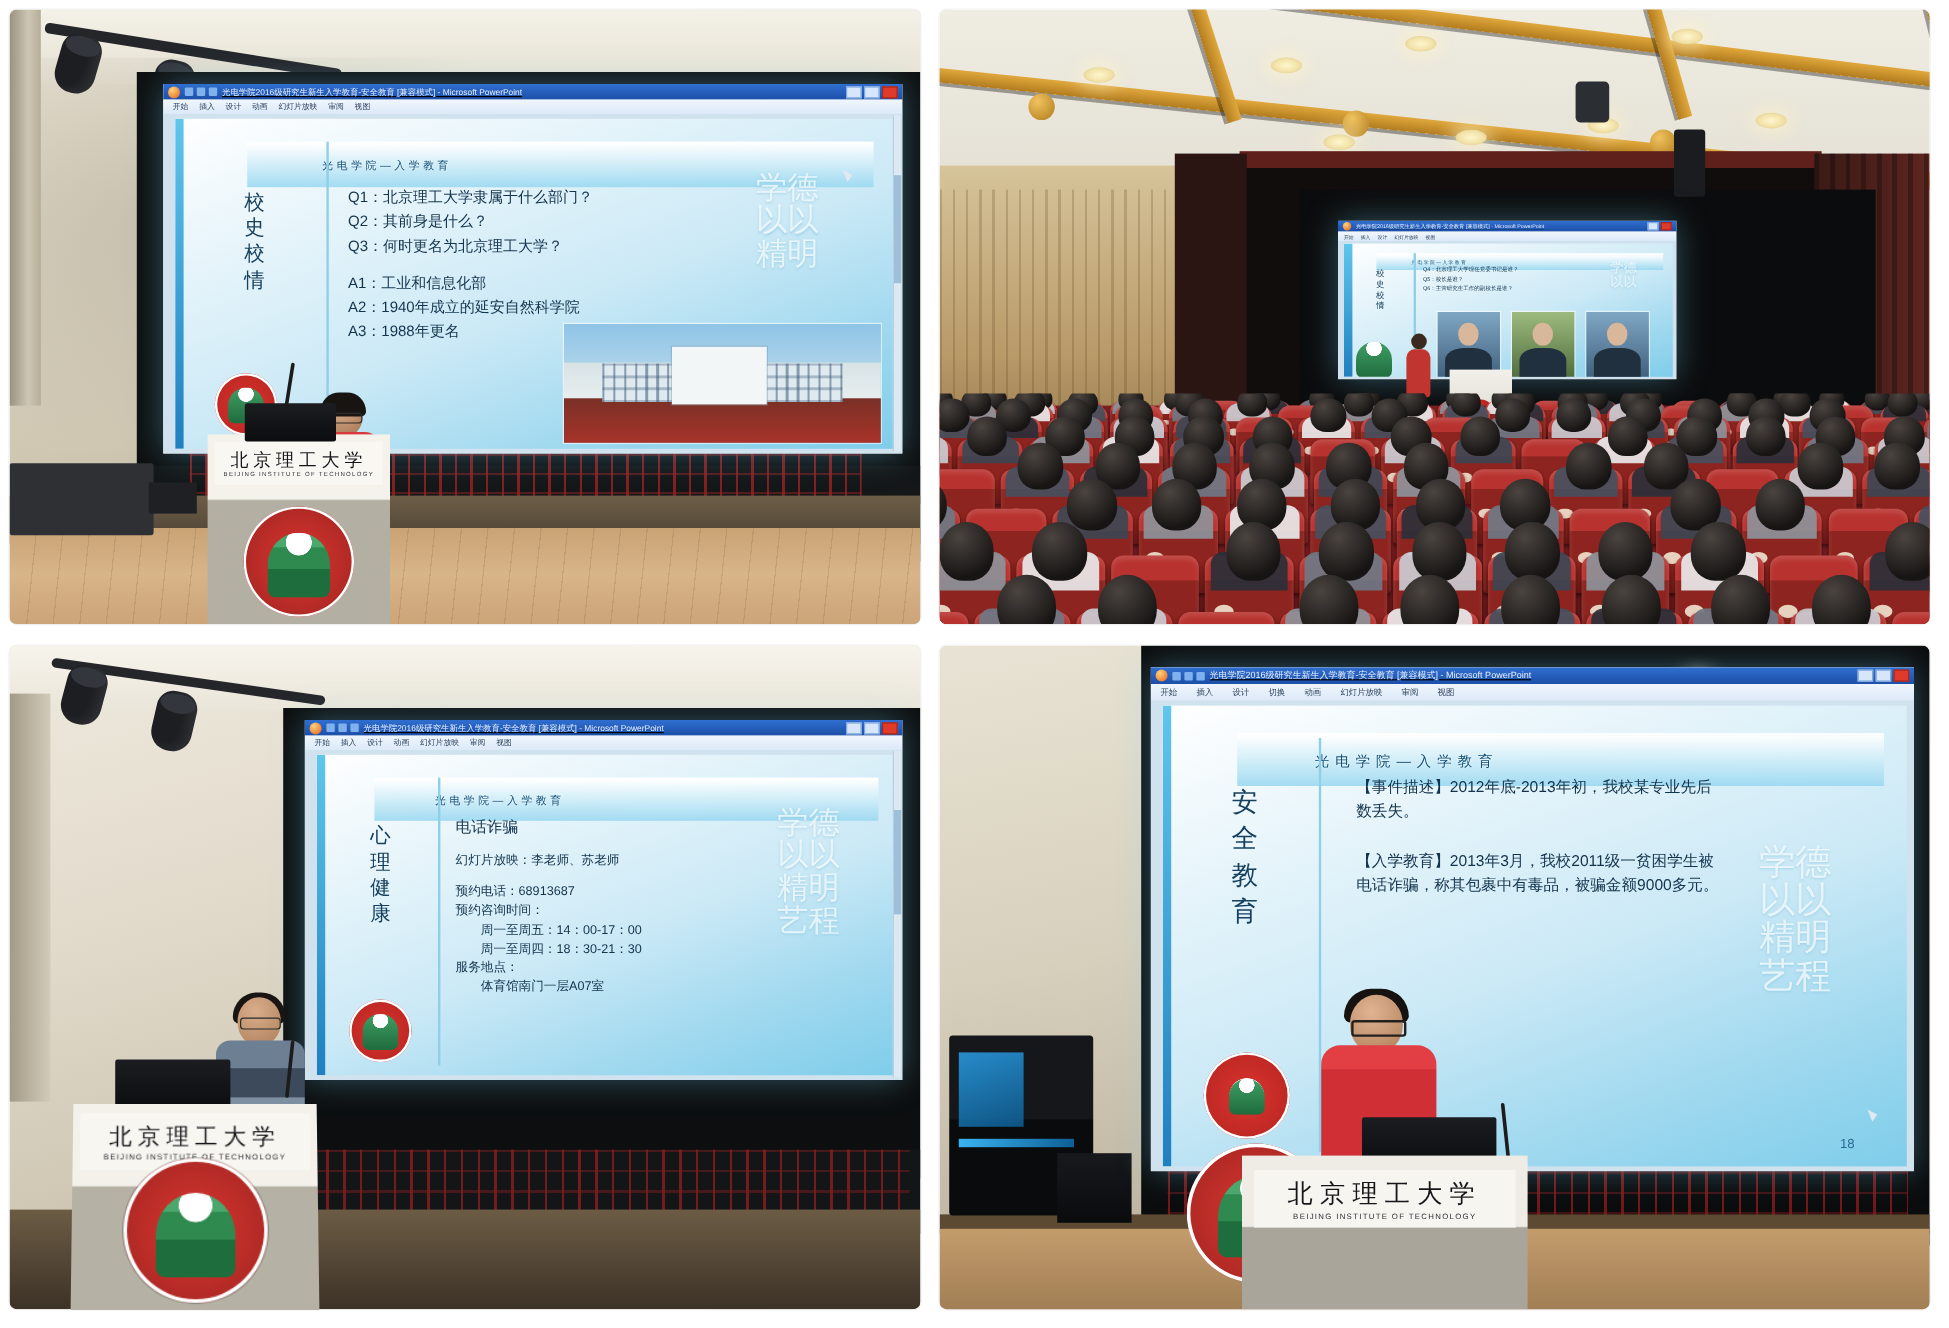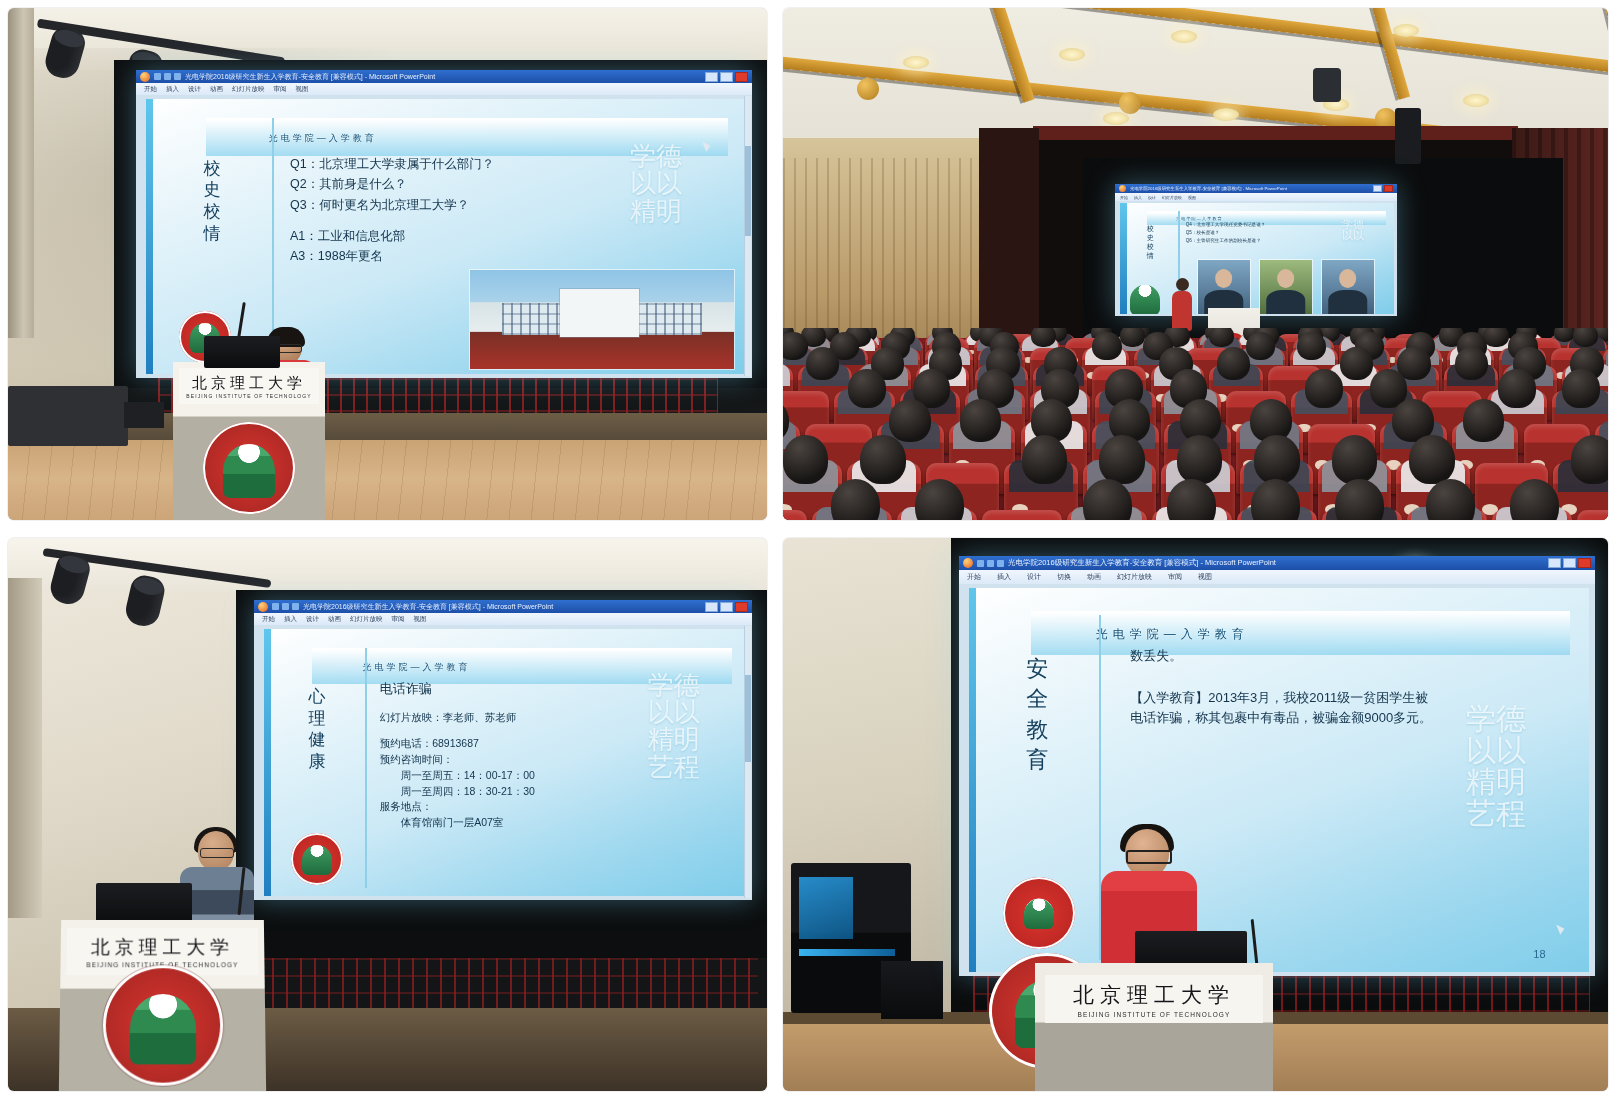--- a/index.html
+++ b/index.html
@@ -56,21 +56,21 @@
       background:linear-gradient(180deg,#6c5d46,#4d4234);}
   .tl-floor{left:0;top:432px;width:100%;height:96px;
       background:linear-gradient(180deg,#c9a374,#d8b489 40%,#c79f72 100%);}
   .tl-floorlines{left:0;top:432px;width:100%;height:96px;opacity:.35;
       background:repeating-linear-gradient(96deg,rgba(120,85,50,.5) 0 1px,rgba(0,0,0,0) 1px 22px);}
 
   
   .ppt{position:absolute;background:#eef7fb;overflow:hidden;
        box-shadow:0 0 26px rgba(120,220,255,.35);}
   .ppt-title{height:13px;background:linear-gradient(180deg,#2f6fd0,#1d4fa8);
-       display:flex;align-items:center;padding:0 4px;gap:4px;}
+       display:flex;align-items:center;padding:0 4px;gap:4px;text-decoration:underline;}
   .ppt-orb{width:10px;height:10px;border-radius:50%;
        background:radial-gradient(circle at 35% 30%,#ffd27a,#e2601c);flex:none;}
   .ppt-qat{display:flex;gap:3px;flex:none;}
   .ppt-qat i{display:block;width:7px;height:7px;background:#7fb2ec;border-radius:1px;}
   .ppt-tt{color:#e8f1ff;font-size:7px;white-space:nowrap;overflow:hidden;
        text-overflow:ellipsis;flex:1;}
   .ppt-wbtn{display:flex;gap:2px;flex:none;}
   .ppt-wbtn i{display:block;width:11px;height:8px;background:#d7e6fa;border:1px solid #7fa8dd;}
   .ppt-wbtn i.cl{background:#e03a2a;border-color:#a8261a;}
   .ppt-ribbon{height:12px;background:linear-gradient(180deg,#f0f6fd,#dce9f8);
@@ -337,20 +337,21 @@
             <div>学德</div>
             <div>以以</div>
             <div>精明</div>
           </div>
           <div class="body">
             <div class="b-l">Q1：北京理工大学隶属于什么部门？</div>
             <div class="b-l">Q2：其前身是什么？</div>
             <div class="b-l">Q3：何时更名为北京理工大学？</div>
             <div class="b-sp"></div>
             <div class="b-l">A1：工业和信息化部</div>
+            <div class="b-l">A2：1940年成立的延安自然科学院</div>
             <div class="b-l">A3：1988年更名</div>
           </div>
           <div class="bldg"></div>
           <div class="cursor" style="right:6%;top:15%;"></div>
         </div>
       </div>
       <div class="sbar">
           <i></i>
         </div>
     </div>
@@ -1035,20 +1036,21 @@
             <span style="font-size:22px;">育</span>
           </div>
           <div class="seal" style="width:72px;height:72px;bottom:6%;"></div>
           <div class="wm" style="font-size:30px;top:30%;">
             <div>学德</div>
             <div>以以</div>
             <div>精明</div>
             <div>艺程</div>
           </div>
           <div class="body" style="left:26%;top:15%;">
+            <div class="b-l" style="font-size:13px;line-height:1.55;">【事件描述】2012年底-2013年初，我校某专业先后</div>
             <div class="b-l" style="font-size:13px;line-height:1.55;">数丢失。</div>
             <div class="b-sp" style="height:22px;"></div>
             <div class="b-l" style="font-size:13px;line-height:1.55;">【入学教育】2013年3月，我校2011级一贫困学生被</div>
             <div class="b-l" style="font-size:13px;line-height:1.55;">电话诈骗，称其包裹中有毒品，被骗金额9000多元。</div>
           </div>
           <div class="pg">18</div>
           <div class="cursor" style="right:4%;bottom:10%;"></div>
         </div>
       </div>
     </div>

